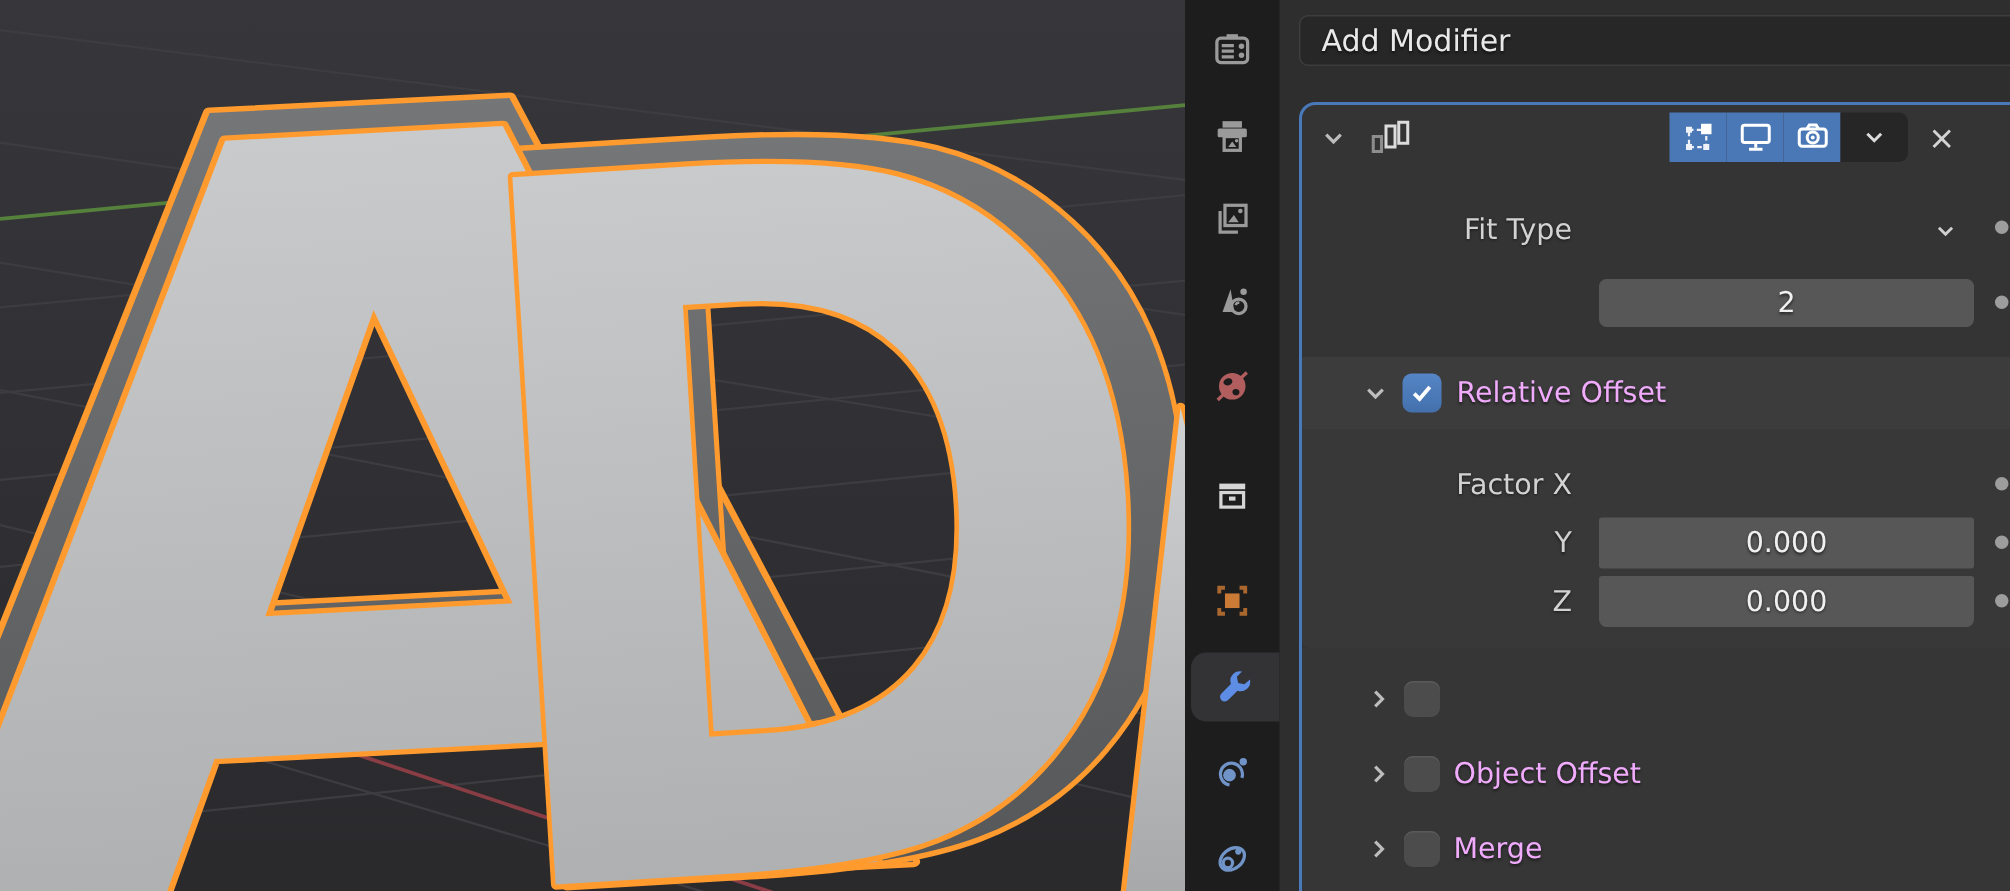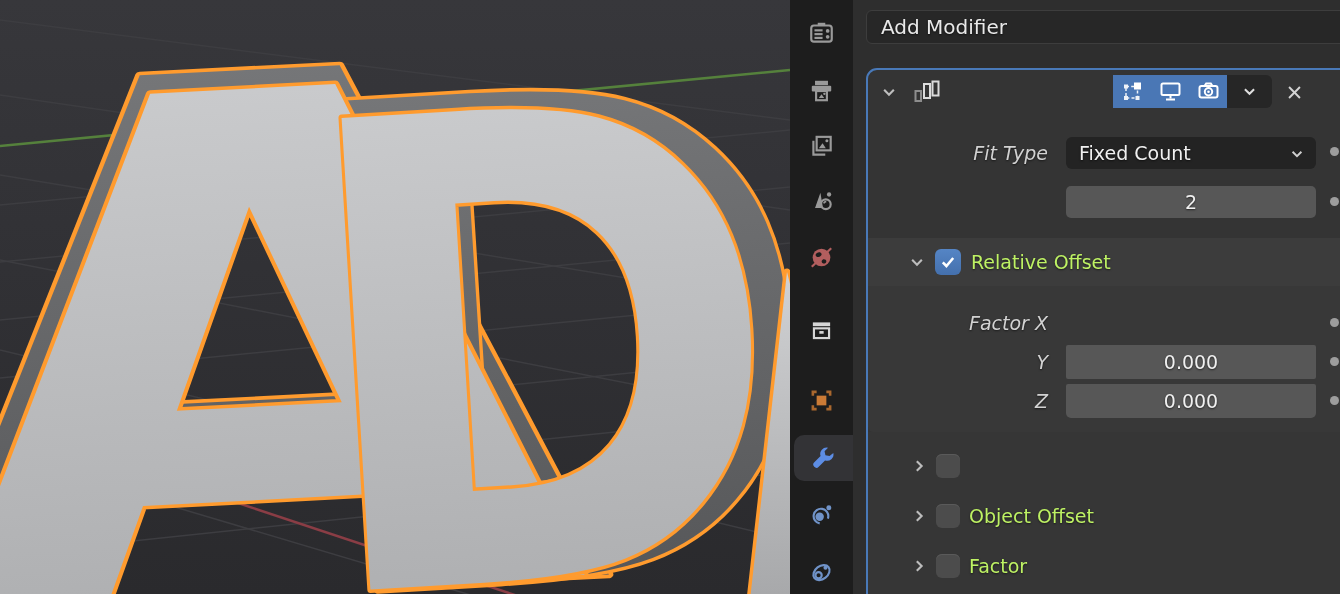--- a/index.html
+++ b/index.html
@@ -32,35 +32,35 @@
   .abs { position:absolute; }
   .icon-btn { display:flex; align-items:center; justify-content:center; }
 
   .name-field { left:96px; top:5px; width:149px; height:33px; background:#1e1e1e; border-radius:6px 0 0 6px;
                 color:#ebebeb; font-size:19px; line-height:33px; padding-left:14px;
                 text-shadow:0 1px 2px rgba(0,0,0,.7); }
   .toggle { top:5px; width:38px; height:33px; background:#4a77b5; }
   .hdr-drop { left:359px; top:5px; width:45px; height:33px; background:#262626; border-radius:0 6px 6px 0; }
 
   .row-label { left:0; width:180px; color:#d2d2d2; font-size:19px; text-align:right;
-               text-shadow:0 1px 2px rgba(0,0,0,.55);font-style:italic; }
+               text-shadow:0 1px 2px rgba(0,0,0,.55); }
   .field { left:198px; width:250px; height:32px; color:#f0f0f0; font-size:19px;
            text-shadow:0 1px 2px rgba(0,0,0,.6); }
   .field.dark { background:#232323; border-radius:6px; line-height:32px; padding-left:13px; }
   .field.num  { background:#575757; text-align:center; line-height:32px; }
 
   .subhdr { left:0; width:486px; height:48px; background:#3c3c3c; }
   .factor-area { left:0; top:216px; width:486px; height:146px; background:#383838; border-radius:0 0 5px 5px; }
   .lower-area { left:0; top:362px; width:486px; height:168px; background:#363636; }
 
   .chk { width:26px; height:26px; border-radius:6px; }
   .chk.on  { background:linear-gradient(180deg,#5585c5,#4470ad); }
   .chk.off { width:24px; height:24px; background:#4c4c4c; box-shadow:inset 0 1px 0 #5a5a5a; }
 
-  .sec-label { color:#bef264; font-size:19px; text-shadow:0 1px 2px rgba(0,0,0,.55); }
+  .sec-label { color:#f0abfc; font-size:19px; text-shadow:0 1px 2px rgba(0,0,0,.55); }
 
   .dot { position:absolute; left:462px; width:9px; height:9px; border-radius:50%; background:#9d9d9d; }
 </style>
 </head>
 <body>
 
 <div id="root">
 
   <div id="viewport">
     <svg width="790" height="594" viewBox="0 0 790 594">
@@ -243,21 +243,20 @@
         </svg>
       </div>
       <div class="abs icon-btn" style="left:413px;top:9px;width:26px;height:26px">
         <svg width="21" height="21" viewBox="0 0 25 25">
           <line x1="6" y1="6" x2="19" y2="19" stroke="#d4d4d4" stroke-width="2.3"></line>
           <line x1="19" y1="6" x2="6" y2="19" stroke="#d4d4d4" stroke-width="2.3"></line>
         </svg>
       </div>
 
       <div class="abs row-label" style="top:67px;line-height:32px">Fit Type</div>
-      <div class="abs field dark" style="top:67px">Fixed Count</div>
       <svg class="abs" style="left:418px;top:73px" width="22" height="22" viewBox="0 0 25 25">
         <polyline points="7.5,10 12.5,15 17.5,10" fill="none" stroke="#cfcfcf" stroke-width="2.2"></polyline>
       </svg>
       <div class="dot" style="top:77px"></div>
 
       <div class="abs field num" style="top:116px;border-radius:5px">2</div>
       <div class="dot" style="top:127px"></div>
 
       <div class="abs subhdr" style="top:168px"></div>
       <svg class="abs" style="left:38px;top:181px" width="22" height="22" viewBox="0 0 25 25">
@@ -292,17 +291,17 @@
       <svg class="abs" style="left:40px;top:435px" width="22" height="22" viewBox="0 0 25 25">
         <polyline points="10,7 15.5,12.5 10,18" fill="none" stroke="#bdbdbd" stroke-width="2.4"></polyline>
       </svg>
       <div class="abs chk off" style="left:68px;top:434px"></div>
       <div class="abs sec-label" style="left:101px;top:429px;line-height:34px">Object Offset</div>
 
       <svg class="abs" style="left:40px;top:485px" width="22" height="22" viewBox="0 0 25 25">
         <polyline points="10,7 15.5,12.5 10,18" fill="none" stroke="#bdbdbd" stroke-width="2.4"></polyline>
       </svg>
       <div class="abs chk off" style="left:68px;top:484px"></div>
-      <div class="abs sec-label" style="left:101px;top:479px;line-height:34px">Factor</div>
+      <div class="abs sec-label" style="left:101px;top:479px;line-height:34px">Merge</div>
 
     </div>
   </div>
 </div>
 
 </body></html>

